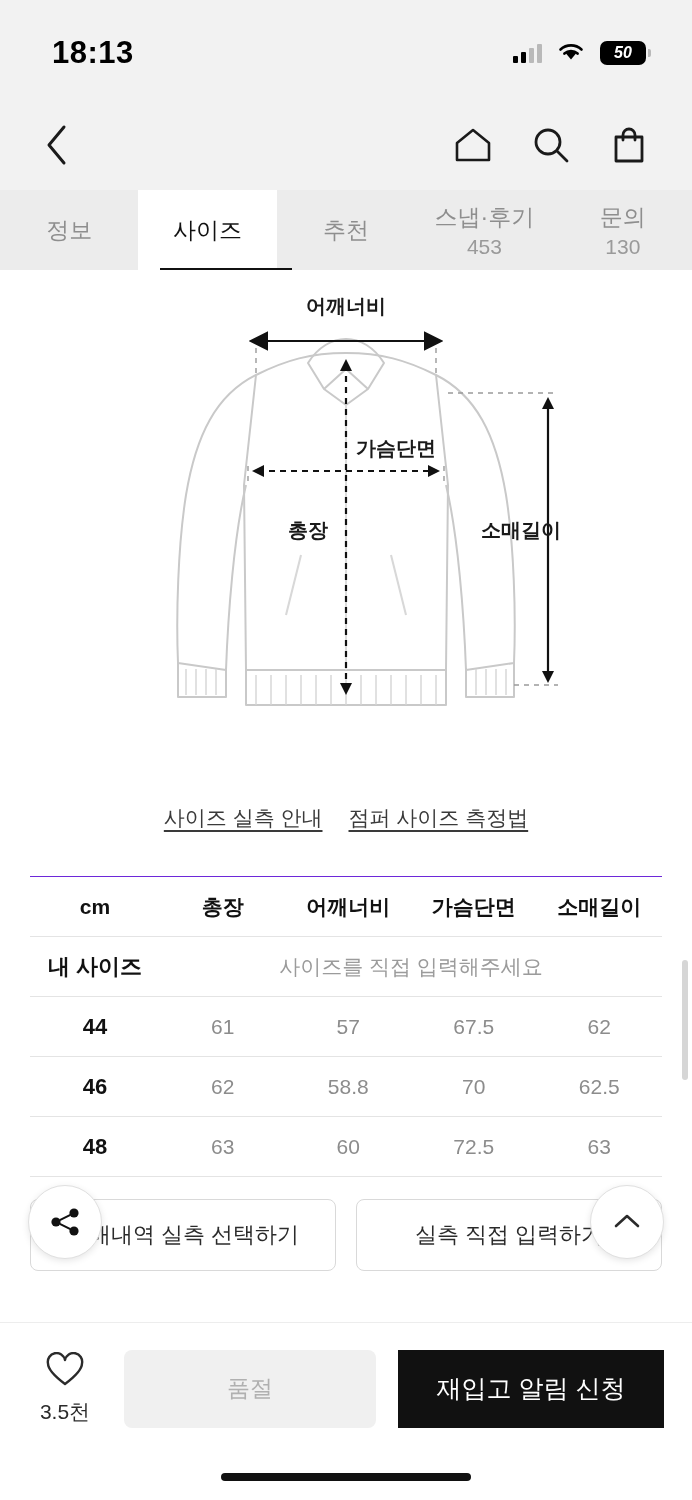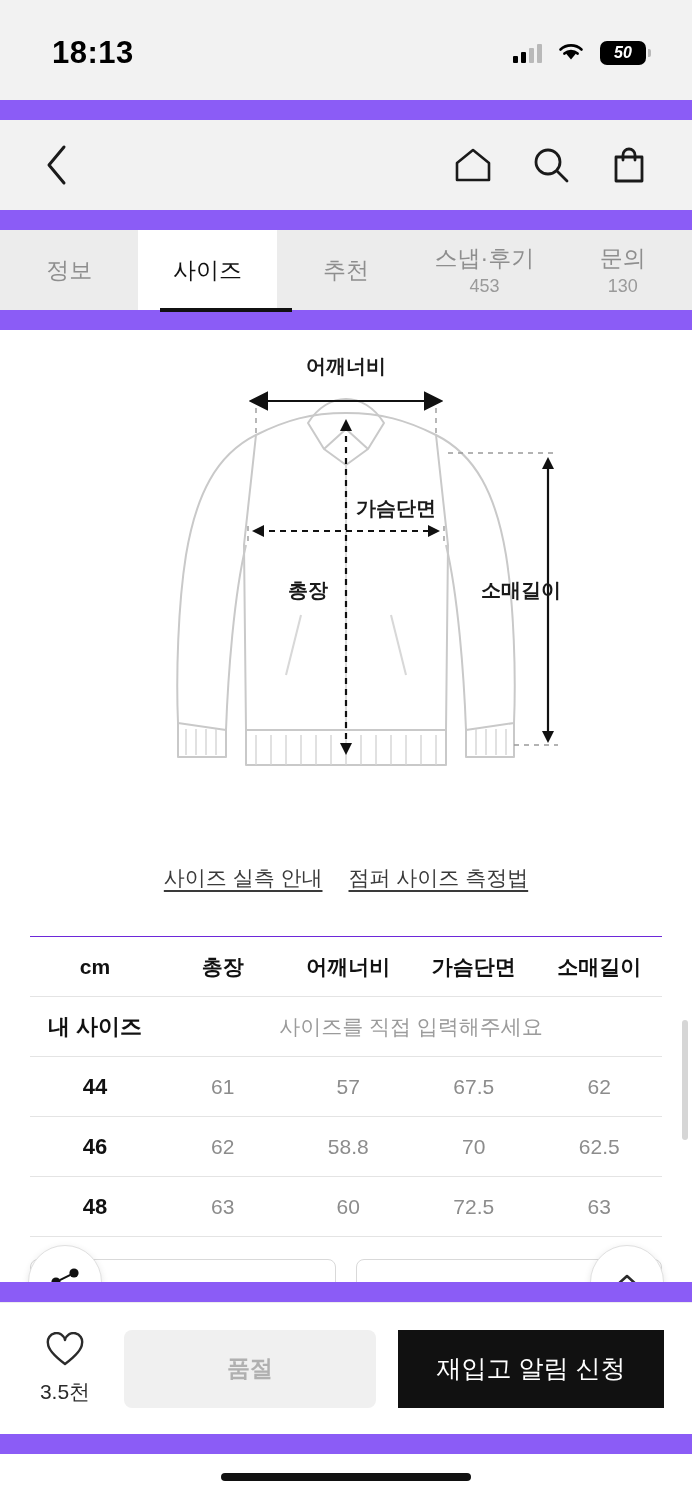--- a/index.html
+++ b/index.html
@@ -10,21 +10,20 @@
     font-family: "Liberation Sans", sans-serif;
     overflow: hidden;
   }
   .phone {
     position: relative;
     width: 692px;
     height: 1500px;
     background: #8b5cf6;
     display: flex;
     flex-direction: column;
-    gap: 20px;
   }
 
   
   .statusbar {
     height: 100px;
     background: #f2f2f2;
     display: flex;
     align-items: center;
     justify-content: space-between;
     padding: 0 46px 0 52px;
@@ -90,21 +89,21 @@
     flex: 1 1 0;
     display: flex;
     flex-direction: column;
     align-items: center;
     justify-content: center;
     gap: 2px;
     color: #8e8e8e;
     font-size: 23px;
     position: relative;
   }
-  .tab .sub { font-size: 18px; color: #9a9a9a; }
+  .tab .sub { font-size: 21px; color: #9a9a9a; }
   .tab.active {
     background: #ffffff;
     color: #111;
     font-weight: normal;
   }
   .tab-underline {
     position: absolute;
     left: 22px; bottom: -2px;
     width: 132px; height: 4px;
     background: #111;
@@ -218,21 +217,21 @@
     flex-direction: column;
     align-items: center;
     gap: 6px;
   }
   .like .count { font-size: 21px; color: #2b2b2b; }
   .btn-soldout {
     width: 252px; height: 78px;
     background: #f0f0f0;
     border-radius: 8px;
     display: flex; align-items: center; justify-content: center;
-    color: #b0b0b0; font-size: 23px; font-weight: bold;
+    color: #b0b0b0; font-size: 23px;
   }
   .btn-notify {
     flex: 1 1 auto; height: 78px;
     background: #111111;
     border-radius: 0;
     display: flex; align-items: center; justify-content: center;
     color: #ffffff; font-size: 25px; font-weight: normal;
   }
 
   

